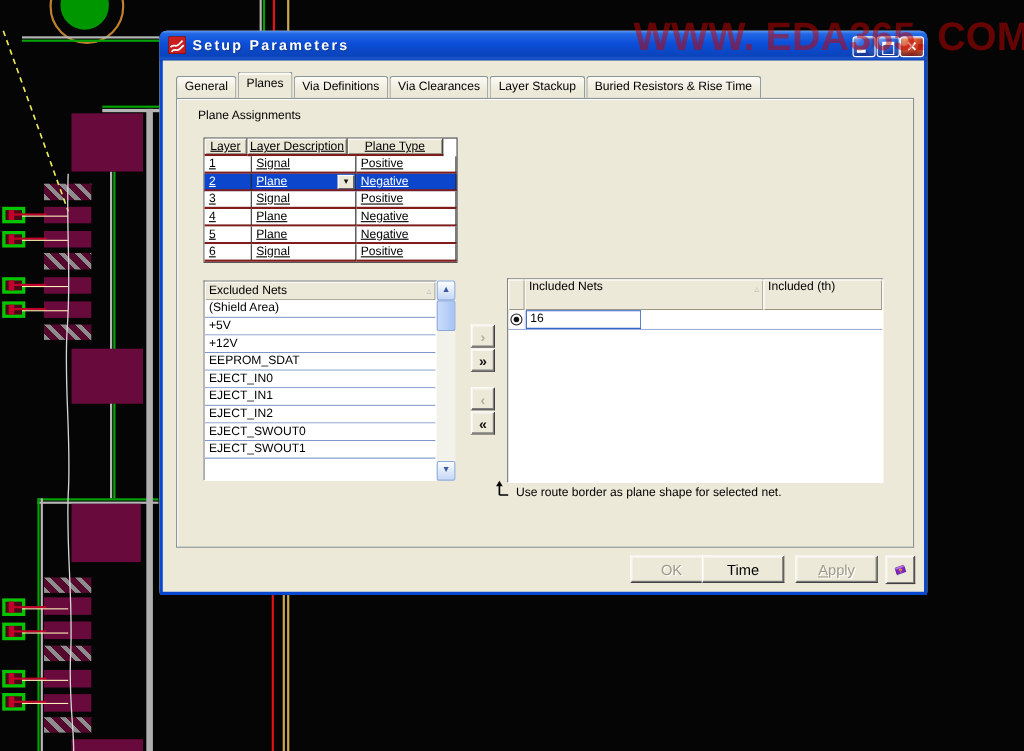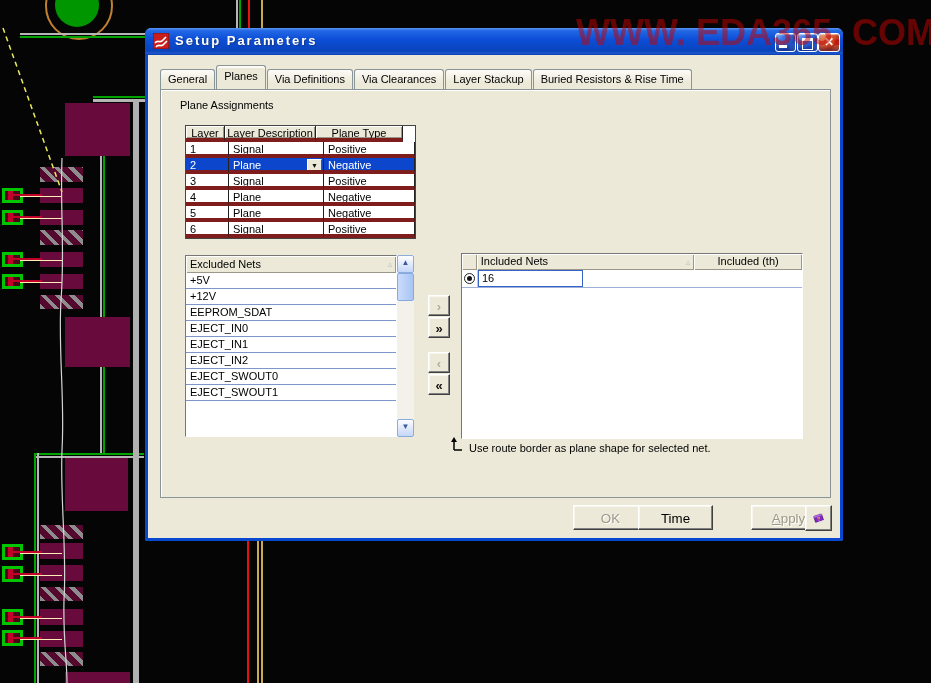--- a/index.html
+++ b/index.html
@@ -49,21 +49,21 @@
        border:1px solid #8a9598;box-shadow:inset 1px 1px 0 #fff;z-index:1;}
 
   
   #groupbox{position:absolute;left:23px;top:77px;width:650px;height:361px;
        border:1px solid #9a9788;border-radius:2px;box-shadow:inset 1px 1px 0 #fff,1px 1px 0 #fff;}
   #grouplabel{position:absolute;left:31px;top:71px;background:#ece9d8;padding:0 4px;z-index:2;}
 
   
   #ptable{position:absolute;left:40px;top:97px;background:#fff;border:1px solid #444;z-index:2;}
   .prow{display:flex;height:16px;}
-  .prow>div{border-right:1px solid #222;border-bottom:4px solid #7f1d1d;line-height:15px;padding-left:4px;
+  .prow>div{border-right:1px solid #222;border-bottom:2px solid #7f1d1d;line-height:15px;padding-left:4px;
        background:#fff;overflow:hidden;text-decoration:underline;}
   .prow>div:last-child{}
   .cA{width:38px;}.cB{width:90px;position:relative;}.cC{width:86px;}
   .phead>div{background:#ece9d8;box-shadow:inset 1px 1px 0 #fff,inset -1px -1px 0 #9a9788;
        text-align:center;padding:0;}
   .prow.sel>div{background:#0b46cc;color:#fff;}
   .ddbtn{position:absolute;right:1px;top:1px;width:15px;height:13px;background:#ece9d8;
        border:1px solid;border-color:#fff #555 #555 #fff;font-size:7px;line-height:12px;
        text-align:center;color:#111;padding:0;}
 
@@ -83,21 +83,21 @@
 
   
   .tbtn{position:absolute;left:283px;width:22px;height:21px;background:#ece9d8;
        border:1px solid;border-color:#fff #404040 #404040 #fff;box-shadow:inset -1px -1px 0 #808080,inset 1px 1px 0 #f8f6ee;
        font-size:13px;font-weight:bold;text-align:center;line-height:19px;color:#111;z-index:2;}
   .tbtn.dis{color:#b2ae9e;}
 
   
   #incpanel{position:absolute;left:316px;top:225px;width:340px;height:184px;background:#fff;
        border:1px solid;border-color:#777 #fff #fff #777;z-index:2;}
-  #inchead{display:flex;height:16px;text-align:center;}
+  #inchead{display:flex;height:28px;}
   #inchead>div{background:#ece9d8;box-shadow:inset 1px 1px 0 #fff,inset -1px -1px 0 #9a9788;
        line-height:15px;padding:0 4px;}
   .icR{width:15px;padding:0!important;}
   .icN{width:212px;display:flex;justify-content:space-between;}
   .icC{width:101px;}
   #incrow{display:flex;height:17px;border-bottom:1px solid #9cb0d8;}
   #incrow .icR{border-right:1px solid #c0c8e0;display:flex;align-items:center;justify-content:center;}
   #incrow .icN{border-right:1px solid #c0c8e0;line-height:16px;padding-left:4px;display:block;}
   #incrow .icC{box-shadow:inset 0 0 0 1px #3563c8;line-height:16px;padding-left:4px;}
   .radio{width:9px;height:9px;border:1px solid #222;border-radius:50%;background:#fff;position:relative;}
@@ -294,20 +294,21 @@
         <div class="cC">Positive</div>
       </div>
     </div>
 
     <div id="exlist">
       <div id="exmain">
         <div id="exhead">
           <span>Excluded Nets</span>
           <span class="sorttri">▵</span>
         </div>
+        <div class="exitem">(Shield Area)</div>
         <div class="exitem">+5V</div>
         <div class="exitem">+12V</div>
         <div class="exitem">EEPROM_SDAT</div>
         <div class="exitem">EJECT_IN0</div>
         <div class="exitem">EJECT_IN1</div>
         <div class="exitem">EJECT_IN2</div>
         <div class="exitem">EJECT_SWOUT0</div>
         <div class="exitem">EJECT_SWOUT1</div>
       </div>
       <div id="exsbar">
@@ -346,21 +347,21 @@
       <svg width="14" height="16">
         <path d="M4 14 H12" stroke="#000" stroke-width="1.5" fill="none"></path>
         <path d="M4 14 V5" stroke="#000" stroke-width="1.5" fill="none"></path>
         <path d="M1 6 L4 1 L7 6 Z" fill="#000"></path>
       </svg>
       <span id="notetext">Use route border as plane shape for selected net.</span>
     </div>
 
     <button class="btn dis" style="left:428px;">OK</button>
     <button class="btn" style="left:493px;">Time</button>
-    <button class="btn dis mnemonic" style="left:606px;">Apply</button>
+    <button class="btn dis mnemonic" style="left:578px;">Apply</button>
     <button id="helpbtn">
       <svg width="22" height="22" viewBox="0 0 22 22">
         <g transform="rotate(-18 11 11)">
           <rect x="4" y="6" width="14" height="11" rx="1" fill="#8426c8" stroke="#3a0a5a"></rect>
           <rect x="4" y="6" width="14" height="2.5" fill="#b878ec"></rect>
           <rect x="5" y="17" width="13" height="1.6" fill="#e8e0f4"></rect>
           <text x="11" y="15.5" font-size="9" font-weight="bold" fill="#ffd400" text-anchor="middle" font-family="Liberation Sans, sans-serif">?</text>
         </g>
       </svg>
     </button>

